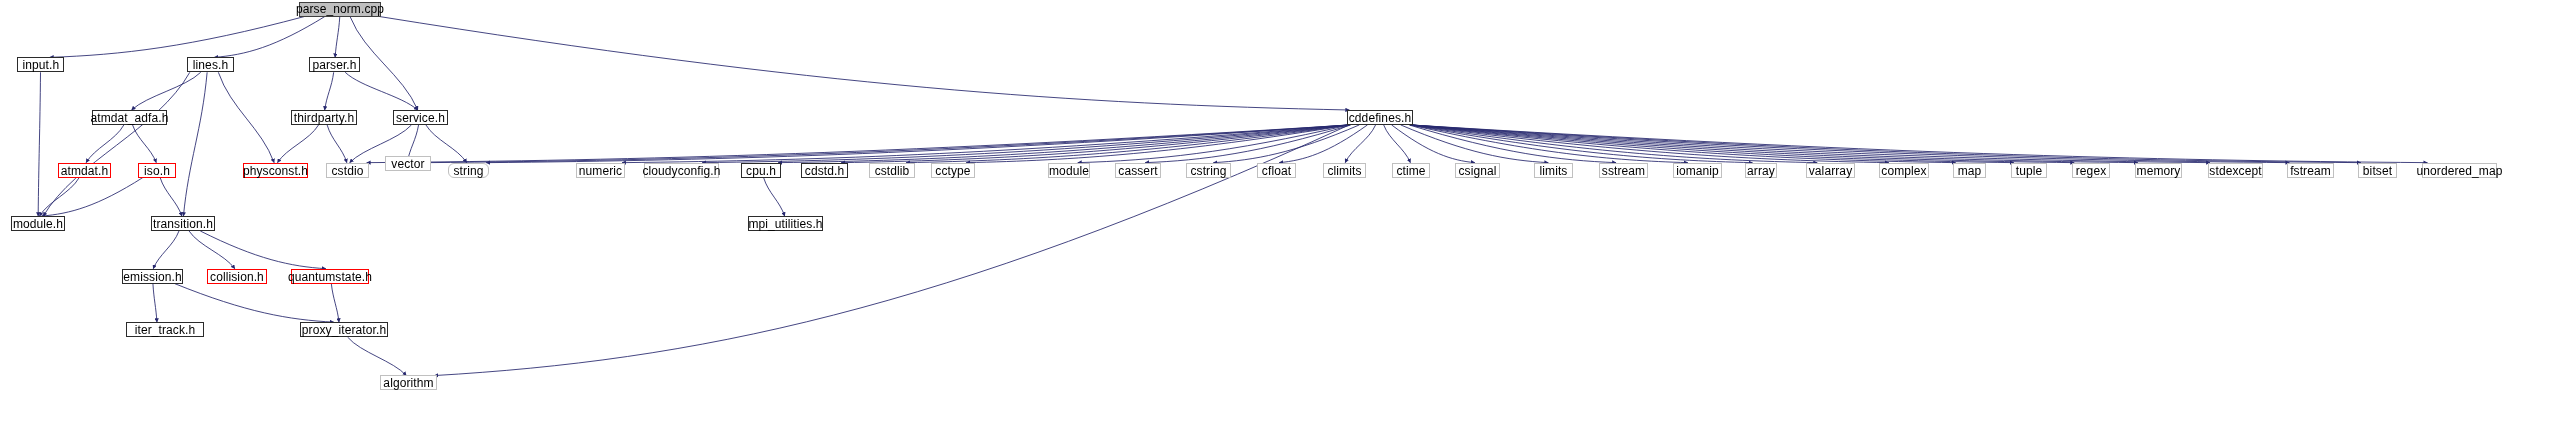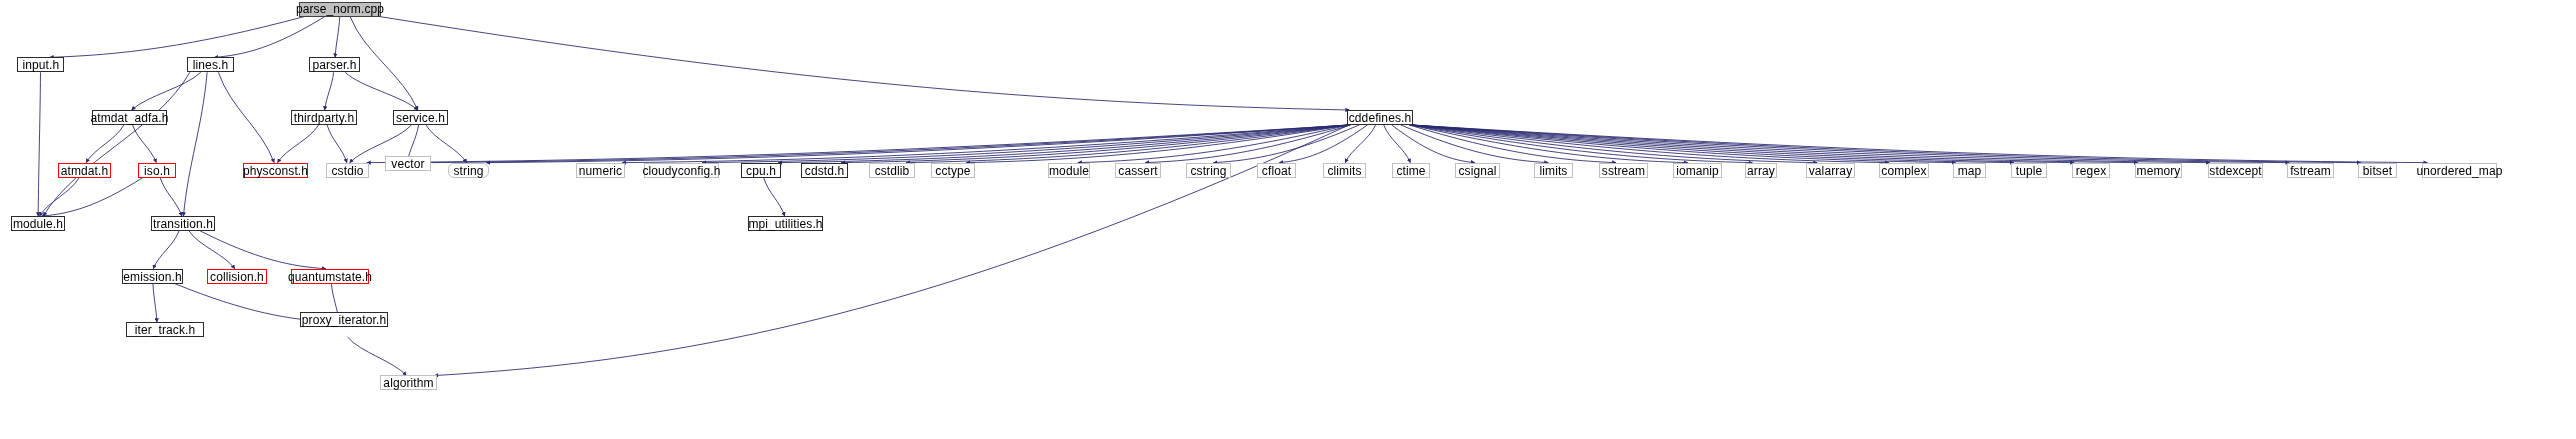--- a/index.html
+++ b/index.html
@@ -165,17 +165,17 @@
       <div class="node sys" style="left: 2287px; top: 163px; width: 47px;">fstream</div>
       <div class="node sys" style="left: 2358px; top: 163px; width: 39px;">bitset</div>
       <div class="node sys" style="left: 2422px; top: 163px; width: 75px;">unordered_map</div>
       <div class="node proj" style="left: 11px; top: 216px; width: 54px;">module.h</div>
       <div class="node proj" style="left: 151px; top: 216px; width: 64px;">transition.h</div>
       <div class="node proj" style="left: 748px; top: 216px; width: 75px;">mpi_utilities.h</div>
       <div class="node proj" style="left: 122px; top: 269px; width: 61px;">emission.h</div>
       <div class="node missing" style="left: 207px; top: 269px; width: 60px;">collision.h</div>
       <div class="node missing" style="left: 291px; top: 269px; width: 78px;">quantumstate.h</div>
       <div class="node proj" style="left: 126px; top: 322px; width: 78px;">iter_track.h</div>
-      <div class="node proj" style="left: 300px; top: 312px; width: 88px;">proxy_iterator.h</div>
+      <div class="node proj" style="left: 300px; top: 322px; width: 88px;">proxy_iterator.h</div>
       <div class="node sys" style="left: 380px; top: 375px; width: 57px;">algorithm</div>
     </div>
 </div>
 
 
 </body></html>

